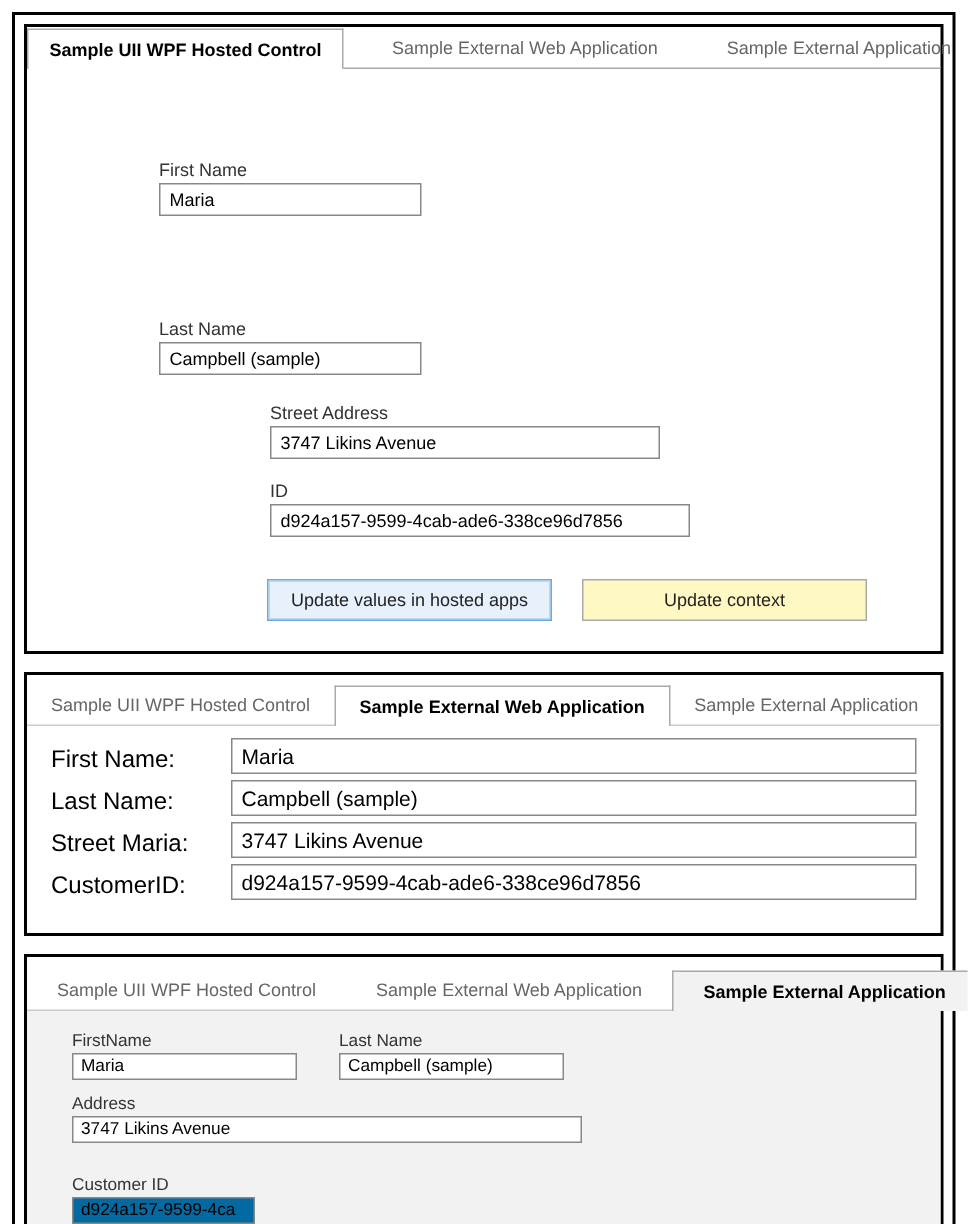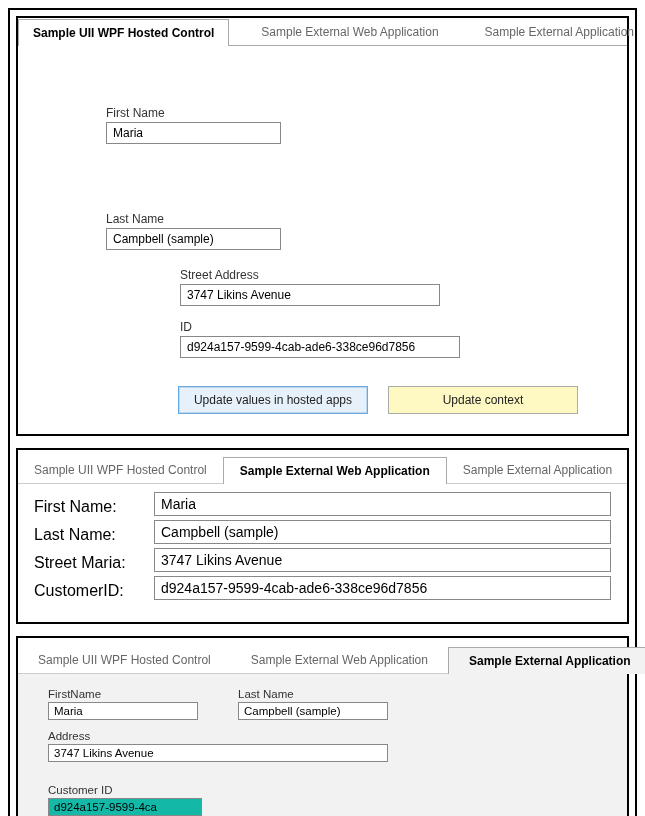--- a/index.html
+++ b/index.html
@@ -164,21 +164,21 @@
     top: 1px;
     border-color: #aaa;
     background: #f2f2f2;
   }
   .p3-body {
     background: #f2f2f2;
     padding: 14px 30px 16px 30px;
   }
   .p3-row1 {
     display: flex;
-    gap: 40px;
+    gap: 28px;
   }
   .p3-field label {
     display: block;
     font-size: 11.5px;
     color: #333;
     margin-bottom: 2px;
   }
   .p3-field input {
     width: 150px;
     padding: 2px 5px;
@@ -193,25 +193,25 @@
     width: 340px;
     padding: 2px 5px;
     font-size: 11.5px;
     border: 1px solid #888;
     background: #fff;
   }
   .p3-row3 {
     margin-top: 22px;
   }
   .p3-row3 input {
-    width: 154px;
+    width: 122px;
     padding: 2px 5px;
     font-size: 11.5px;
     border: 1px solid #888;
-    background: #14b8a6;
+    background: #0369a1;
   }
 </style>
 </head>
 <body>
 
 <div class="outer">
 
   <div class="panel p1">
     <div class="tabstrip">
       <div class="tab active">Sample UII WPF Hosted Control</div>

